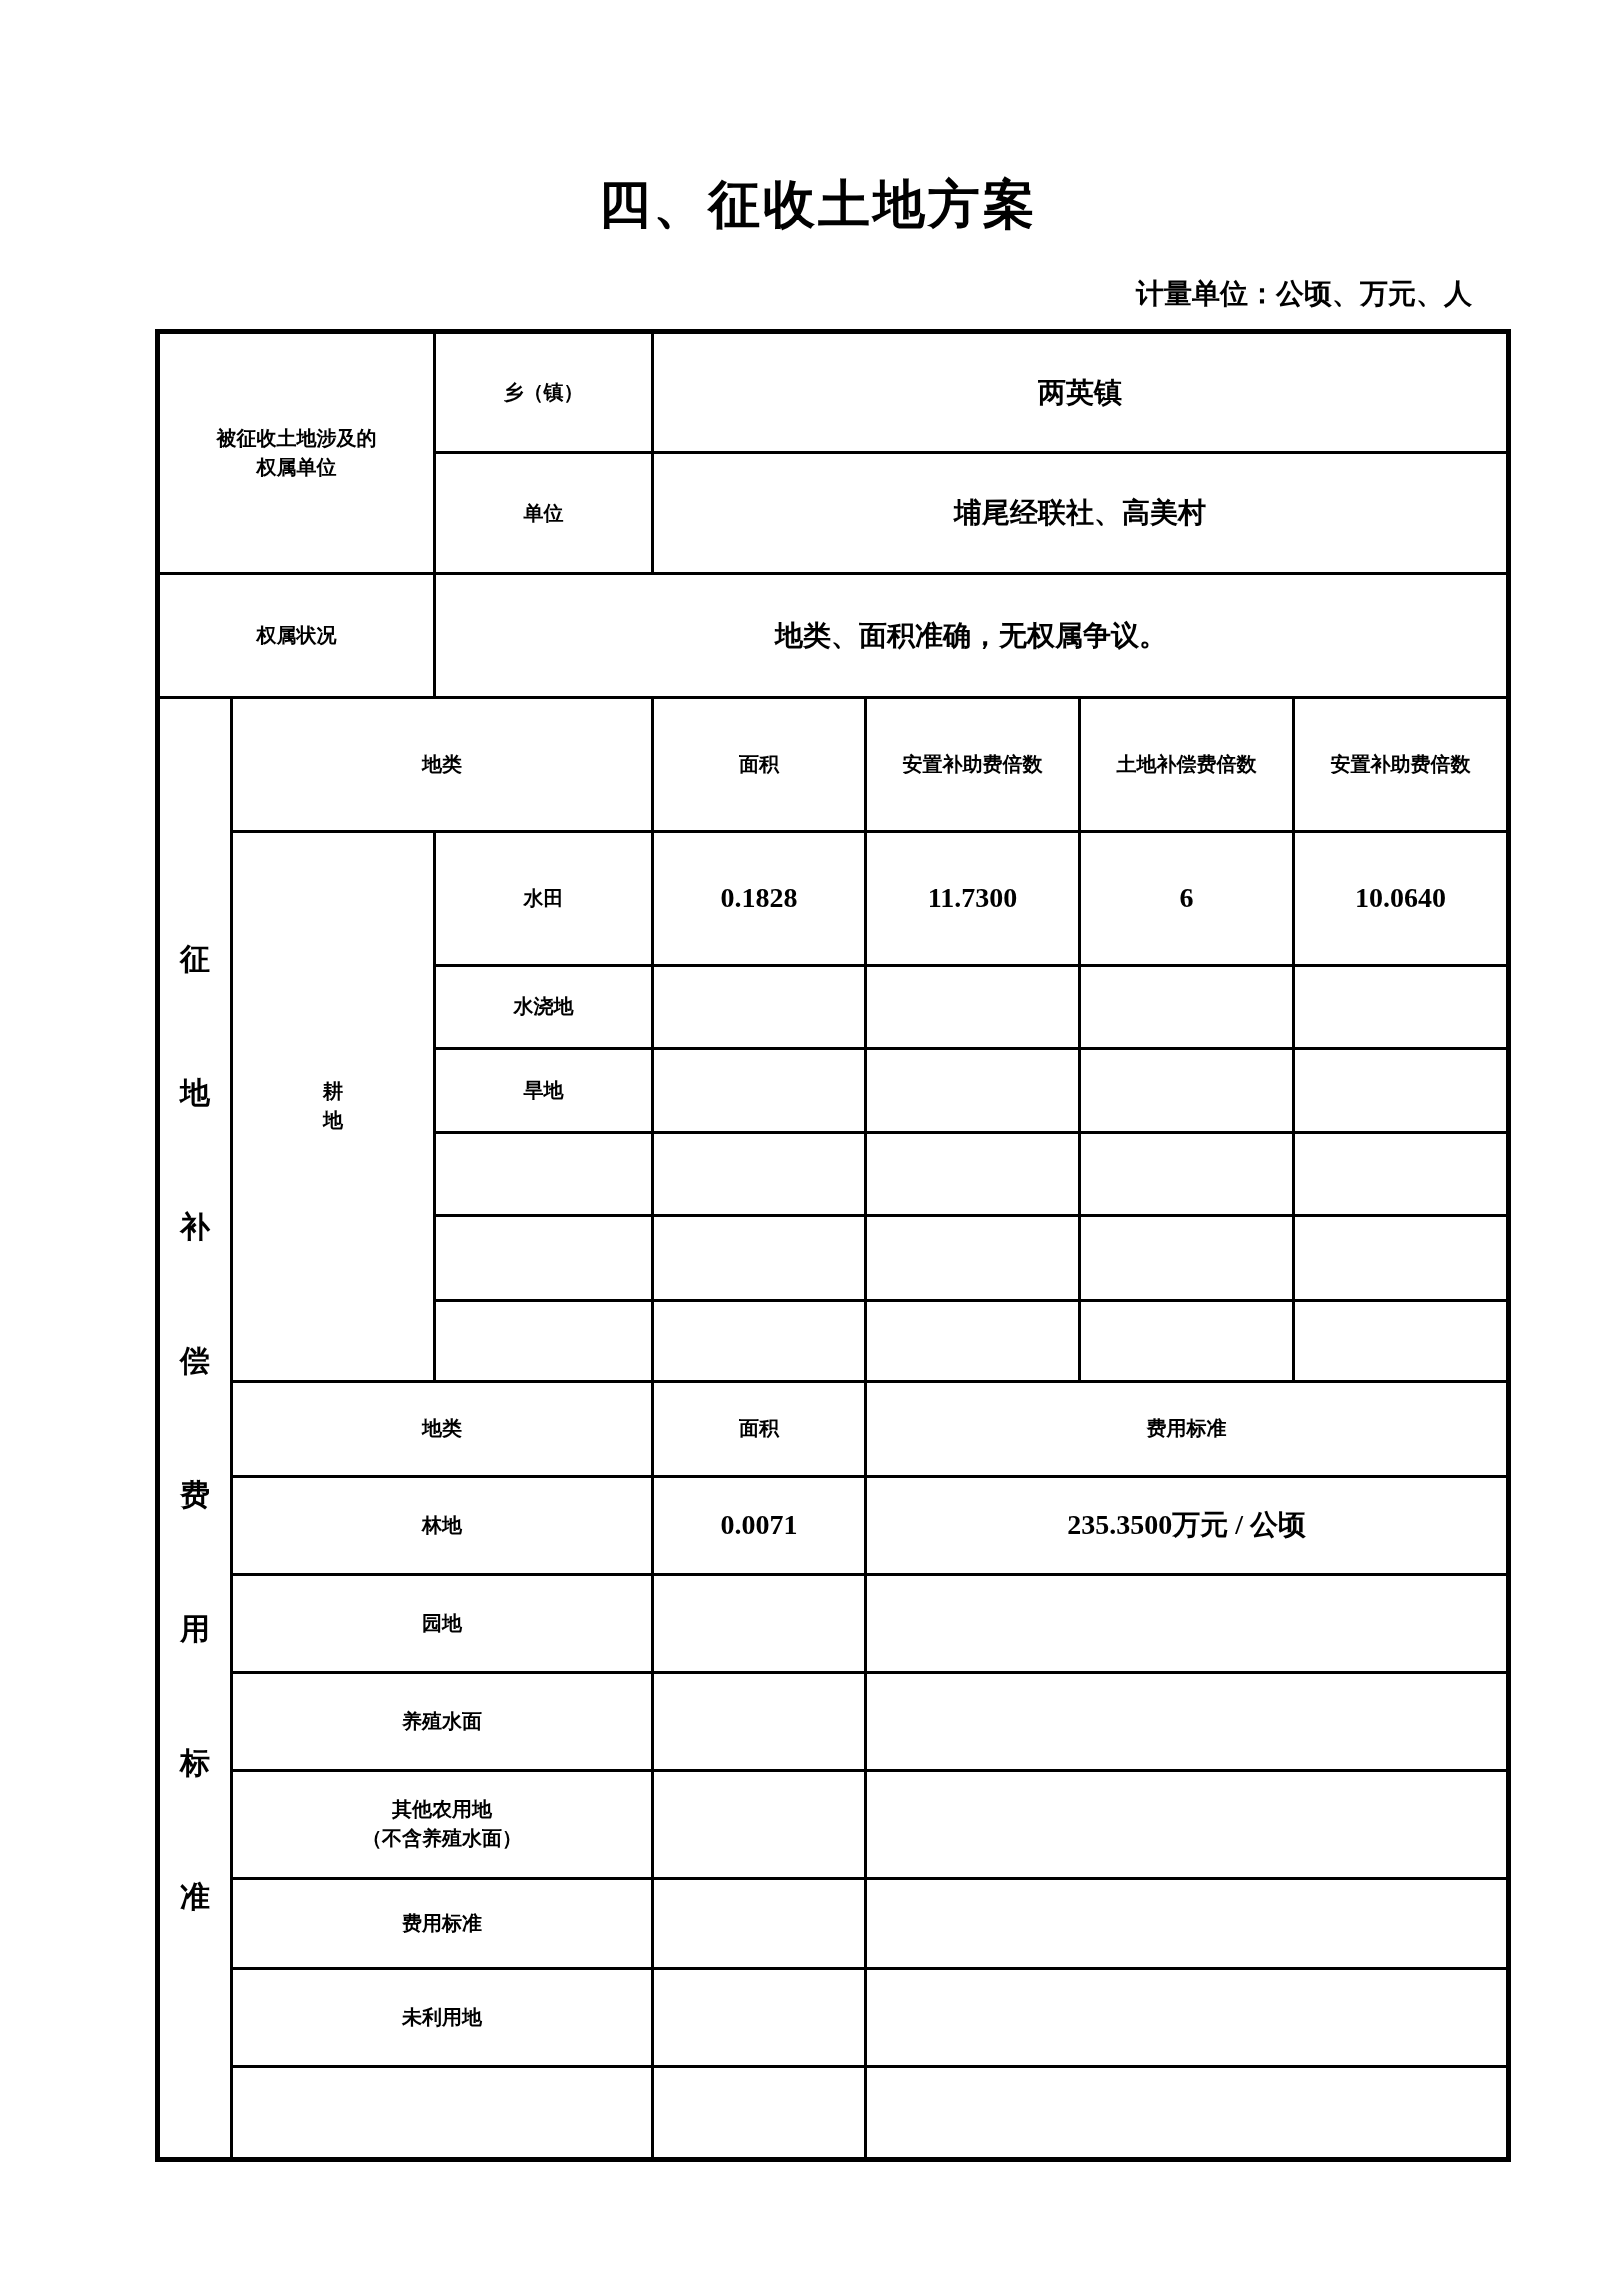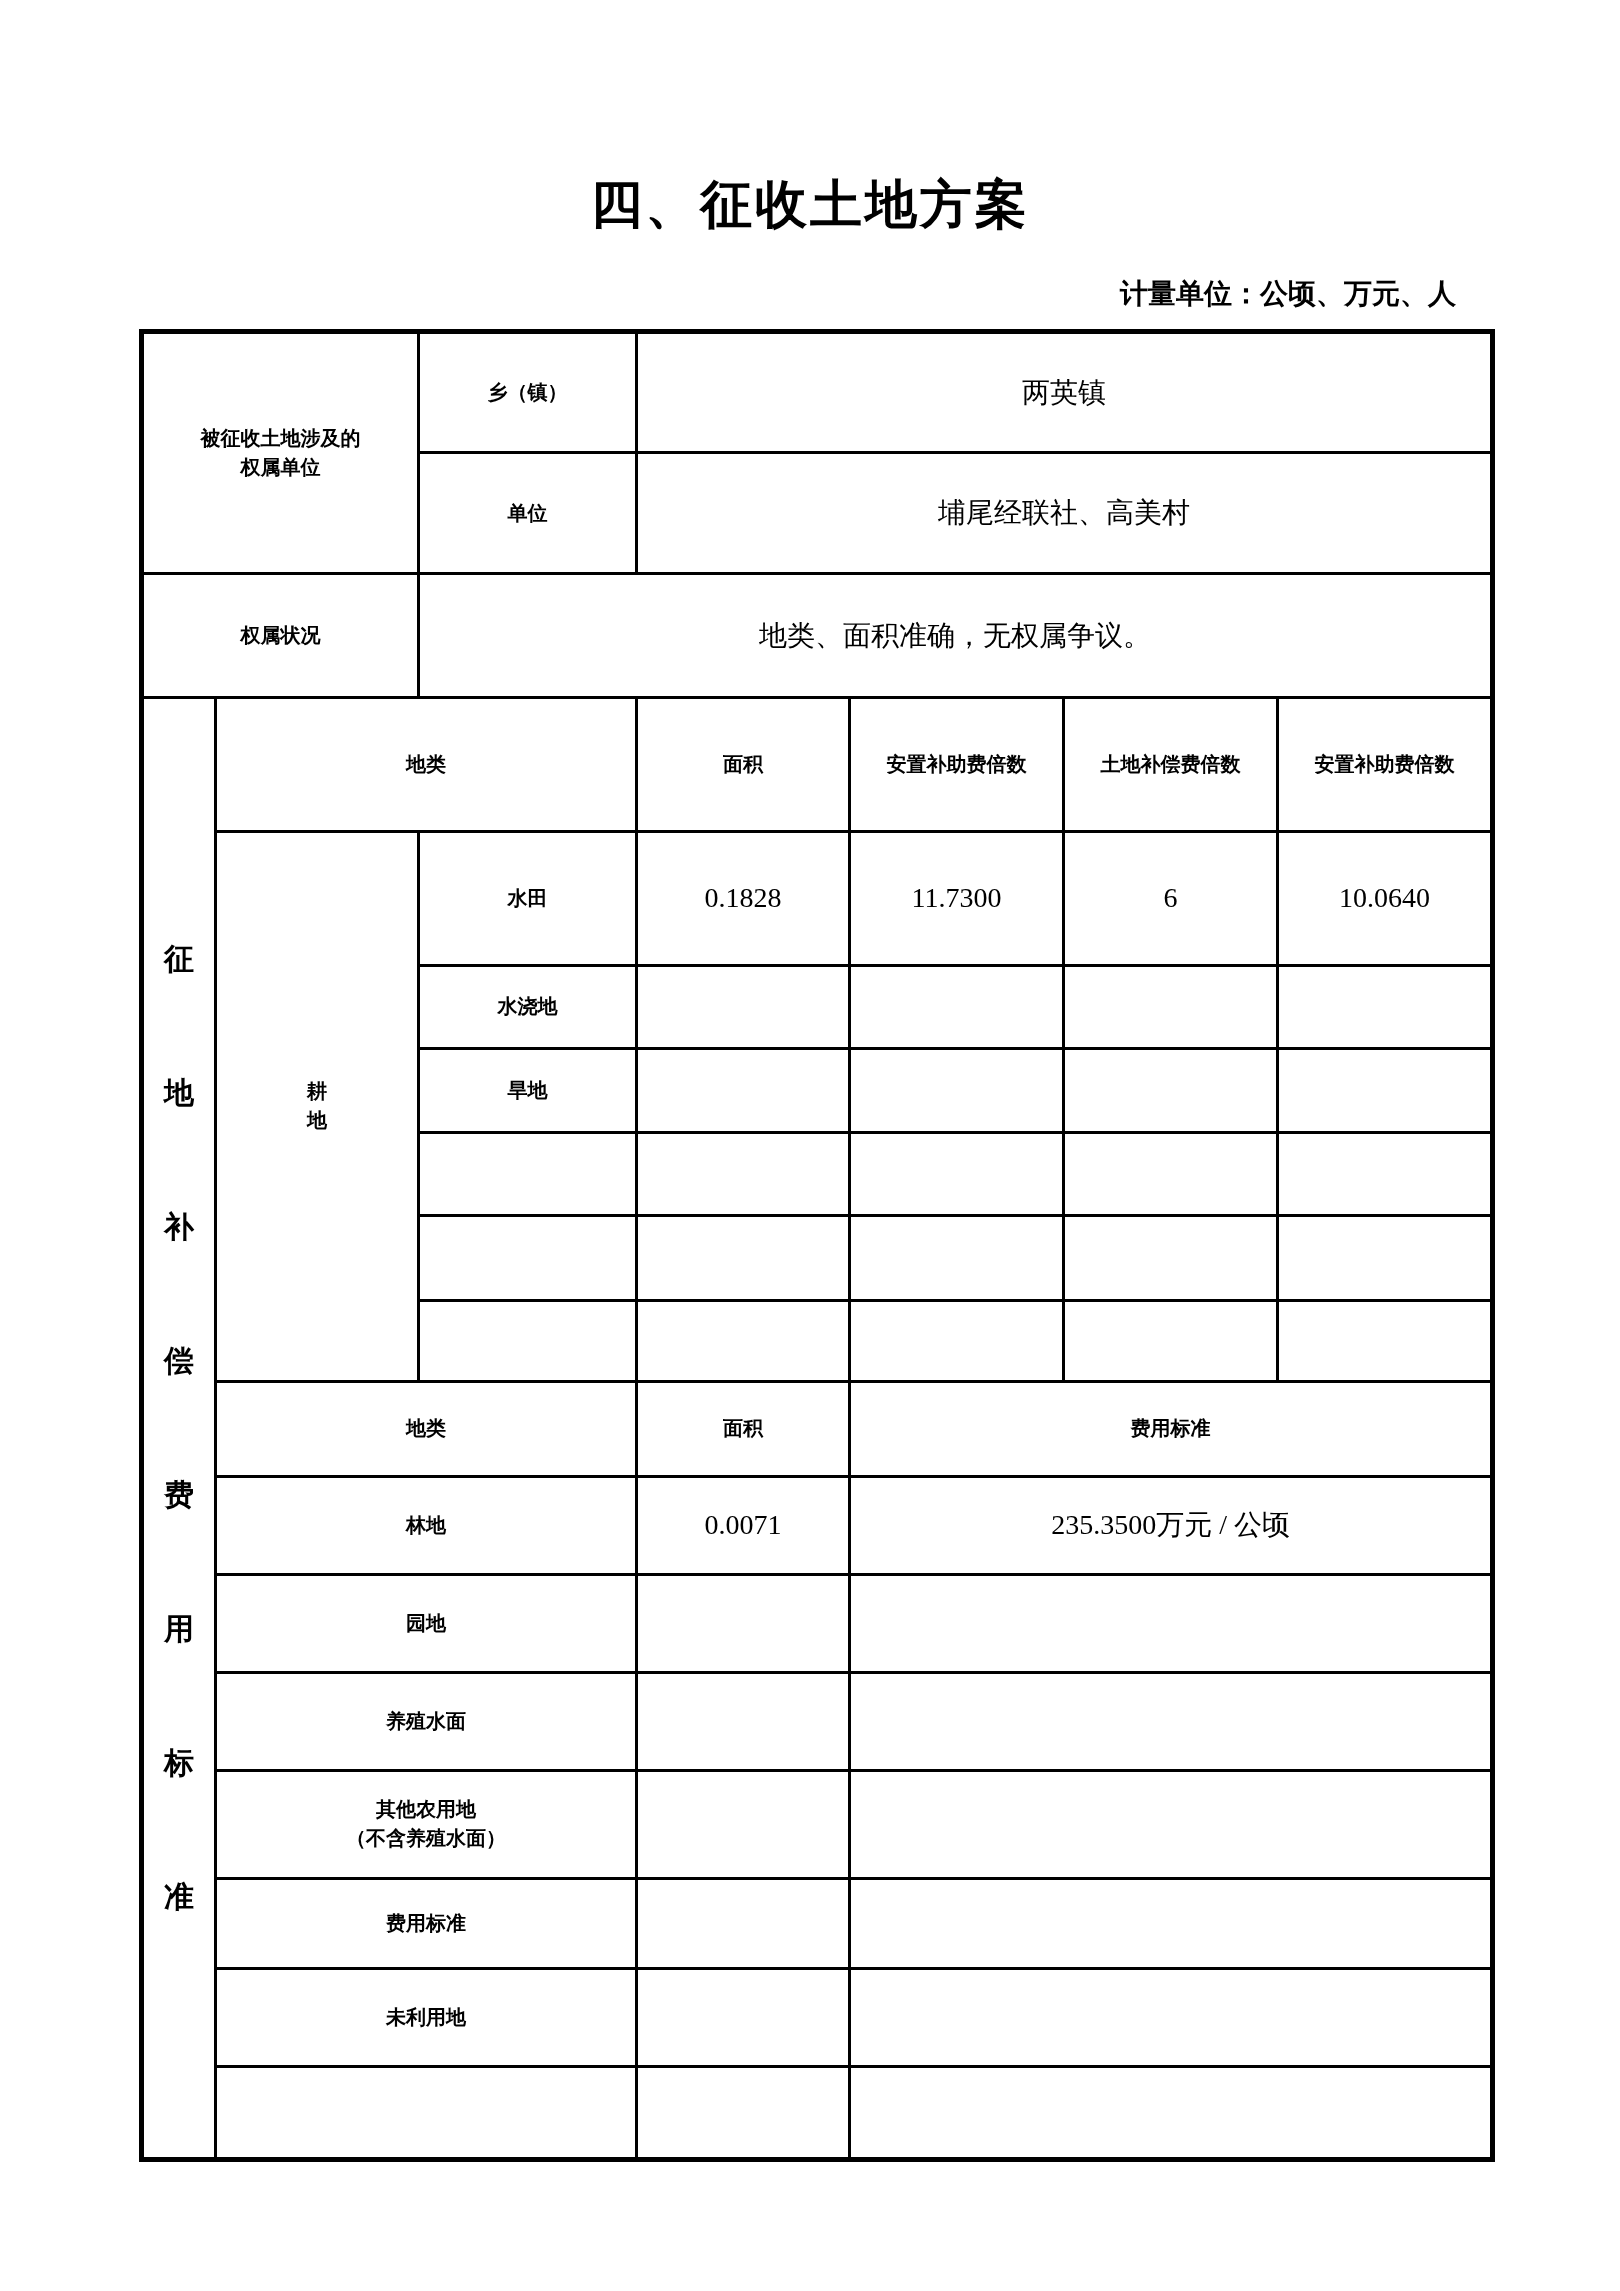--- a/index.html
+++ b/index.html
@@ -5,20 +5,21 @@
   * { box-sizing: border-box; }
   html, body { margin: 0; padding: 0; background: #ffffff; }
   .page {
     position: relative;
     width: 1620px;
     height: 2292px;
     background: #ffffff;
     color: #000000;
     font-family: "Liberation Serif", "DejaVu Serif", serif;
     overflow: hidden;
+    padding-left: 16px;
   }
   .doc-title {
     padding-top: 174px;
     text-align: center;
     font-size: 52px;
     font-weight: 700;
     letter-spacing: 2.9px;
     line-height: 1.2;
   }
   .unit-note {
@@ -40,21 +41,21 @@
     border: 3.9px solid #000;
     text-align: center;
     vertical-align: middle;
     font-size: 28px;
     line-height: 1.45;
     padding: 2px 3.9px;
     white-space: pre-line;
     overflow: hidden;
   }
   td.lbl { font-weight: 700; font-size: 20px; }
-  td.val { font-weight: 400; }
+  td.val { font-weight: 700; }
   .vstack {
     display: flex;
     flex-direction: column;
     align-items: center;
     justify-content: center;
     height: 1372px;
     gap: 104px;
     font-weight: 700;
     font-size: 30px;
     line-height: 1;

